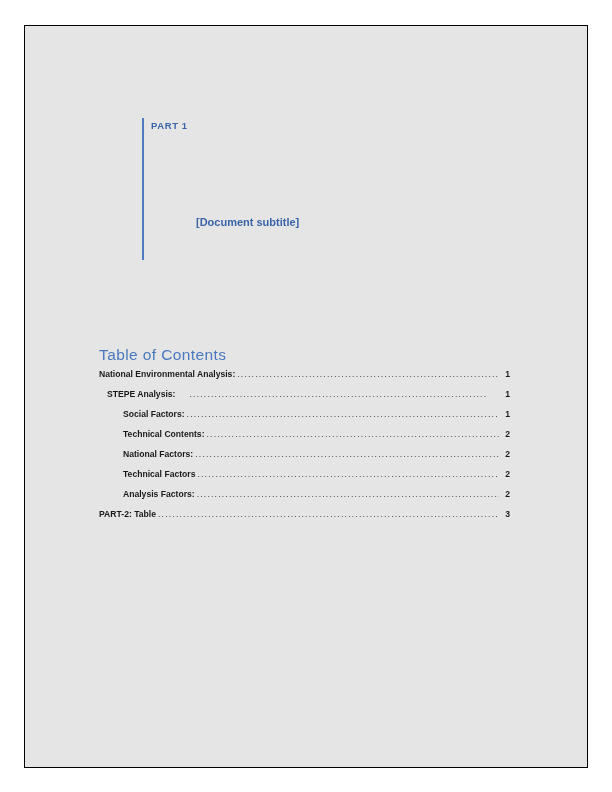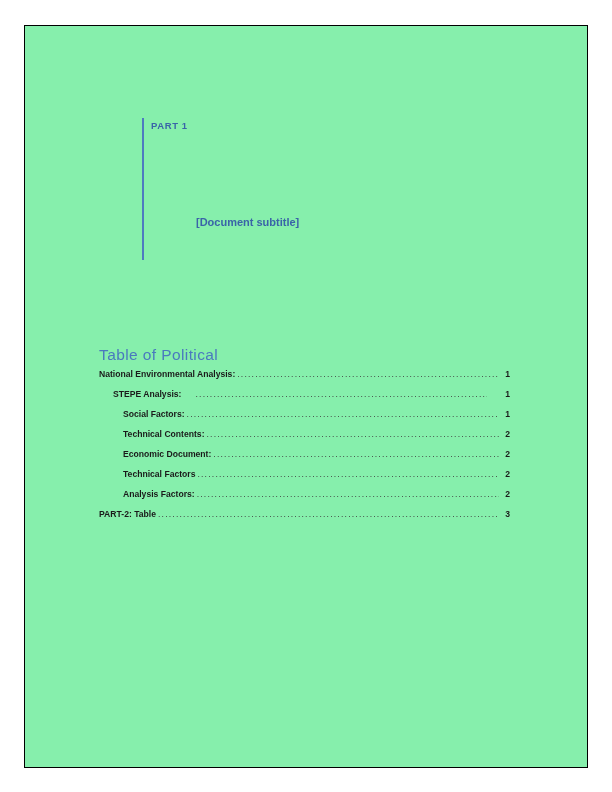--- a/index.html
+++ b/index.html
@@ -17,21 +17,21 @@
 
   
   #page-frame {
     position: absolute;
     left: 24px;
     top: 25px;
     width: 564px;
     height: 743px;
     border: 1.2px solid #000000;
     box-sizing: border-box;
-    background: #86efac;
+    background: #e5e5e5;
   }
 
   
   #cover-block {
     position: absolute;
     left: 117px;
     top: 92px;
     width: 380px;
     height: 142px;
     border-left: 2px solid #4E7BC0;
@@ -114,35 +114,35 @@
     letter-spacing: 1.2px;
     white-space: nowrap;
   }
   .toc-row .toc-page {
     flex: 0 0 auto;
     padding-left: 3px;
     text-align: right;
     min-width: 8px;
   }
   .lvl-1 { margin-left: 0px; }
-  .lvl-2 { margin-left: 14px; gap: 12px; }
+  .lvl-2 { margin-left: 8px; gap: 12px; }
   .lvl-3 { margin-left: 24px; }
 </style>
 </head>
 <body>
 
 <div id="page-frame">
 
   <div id="cover-block">
     <div id="part-label">PART 1</div>
     <div id="doc-subtitle">[Document subtitle]</div>
   </div>
 
   <div id="toc">
-    <div id="toc-heading">Table of Political</div>
+    <div id="toc-heading">Table of Contents</div>
     <div id="toc-list">
         <div class="toc-row lvl-1">
           <span class="toc-label">National Environmental Analysis:</span>
           <span class="toc-leader"></span>
           <span class="toc-page">1</span>
         </div>
         <div class="toc-row lvl-2">
           <span class="toc-label">STEPE Analysis:</span>
           <span class="toc-leader"></span>
           <span class="toc-page">1</span>
@@ -151,21 +151,21 @@
           <span class="toc-label">Social Factors:</span>
           <span class="toc-leader"></span>
           <span class="toc-page">1</span>
         </div>
         <div class="toc-row lvl-3">
           <span class="toc-label">Technical Contents:</span>
           <span class="toc-leader"></span>
           <span class="toc-page">2</span>
         </div>
         <div class="toc-row lvl-3">
-          <span class="toc-label">Economic Document:</span>
+          <span class="toc-label">National Factors:</span>
           <span class="toc-leader"></span>
           <span class="toc-page">2</span>
         </div>
         <div class="toc-row lvl-3">
           <span class="toc-label">Technical Factors</span>
           <span class="toc-leader"></span>
           <span class="toc-page">2</span>
         </div>
         <div class="toc-row lvl-3">
           <span class="toc-label">Analysis Factors:</span>

